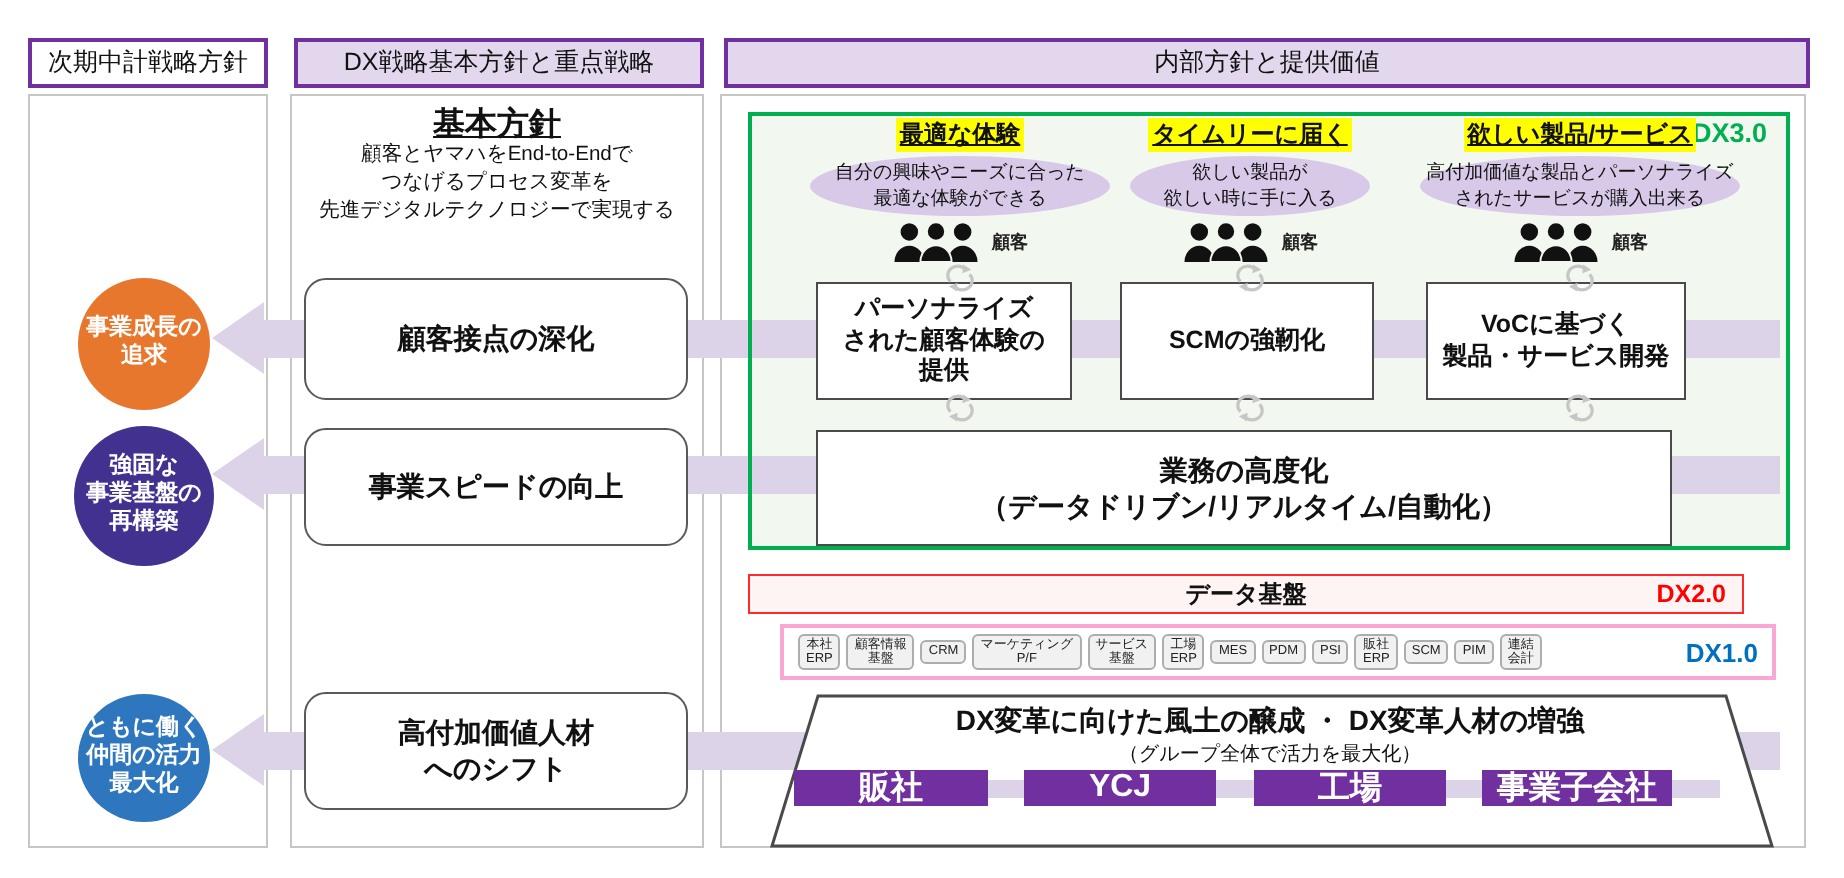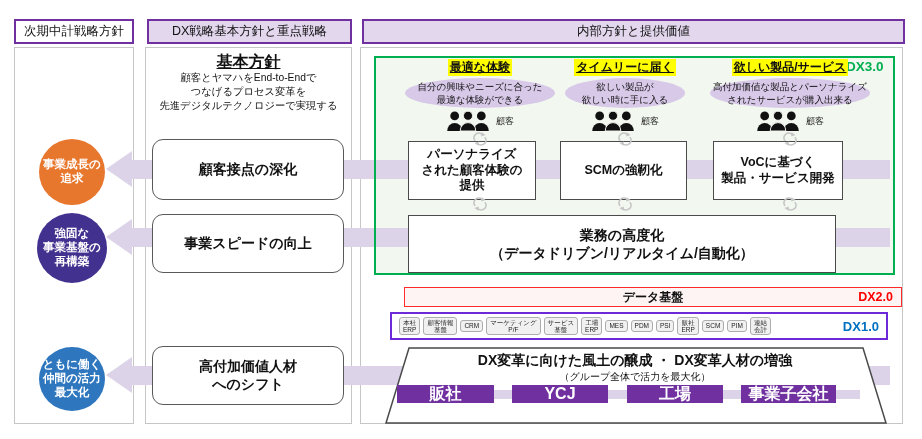--- a/index.html
+++ b/index.html
@@ -55,46 +55,46 @@
   .headline-wrap { position:absolute; top:59px; display:flex; justify-content:center; z-index:3; }
   .hw1 { left:400px; width:160px; } .hw2 { left:555px; width:140px; } .hw3 { left:710px; width:160px; }
   .headline { background:#FFFF00; padding:0 2px; font-size:12px; font-weight:bold; color:#111;
               text-decoration:underline; white-space:nowrap; }
   .ellipse { position:absolute; top:78px; height:30px; border-radius:50%; background:#D8C9E9; z-index:2; }
   .el1 { left:405px; width:150px; } .el2 { left:565px; width:120px; } .el3 { left:710px; width:160px; }
   .col-desc { position:absolute; top:80px; font-size:9.5px; line-height:1.4; text-align:center; color:#111;
               white-space:pre-line; z-index:3; }
   .cd1 { left:395px; width:170px; } .cd2 { left:555px; width:140px; } .cd3 { left:700px; width:180px; }
   .actor-row { position:absolute; top:111px; width:90px; display:flex; align-items:center;
-               justify-content:center; gap:6px; z-index:3; }
+               justify-content:center; gap:6px; z-index:3;font-weight:bold; }
   .ar1 { left:435px; } .ar2 { left:580px; } .ar3 { left:745px; }
   .actor-label { font-size:9px; color:#222; }
   .sync { position:absolute; width:16px; height:16px; z-index:4; }
   .sy1a { left:472px; top:131px; } .sy2a { left:617px; top:131px; } .sy3a { left:782px; top:131px; }
   .sy1b { left:472px; top:196px; } .sy2b { left:617px; top:196px; } .sy3b { left:782px; top:196px; }
   .initiative { position:absolute; top:141px; height:59px; background:#fff; border:1.5px solid #4a4a4a;
                 display:flex; align-items:center; justify-content:center; text-align:center;
                 font-size:12.5px; font-weight:bold; color:#111; white-space:pre-line; line-height:1.25; z-index:3; }
   .i1 { left:408px; width:128px; } .i2 { left:560px; width:127px; } .i3 { left:713px; width:130px; }
   .operations { position:absolute; left:408px; top:215px; width:428px; height:58px; background:#fff;
                 border:1.5px solid #4a4a4a; display:flex; align-items:center; justify-content:center;
                 text-align:center; font-size:14px; font-weight:bold; color:#111; white-space:pre-line;
                 line-height:1.3; z-index:3; }
 
   
-  .dx2 { position:absolute; left:404px; top:287px; width:498px; height:20px; background:#FDF4F3;
+  .dx2 { position:absolute; left:374px; top:287px; width:498px; height:20px; background:#FDF4F3;
          border:1.5px solid #FF2B2B; z-index:3; }
   .dx2-title { position:absolute; left:0; top:0; width:100%; height:100%; display:flex; align-items:center;
                justify-content:center; font-size:12px; font-weight:bold; color:#111; }
   .dx2-tag { position:absolute; right:8px; top:0; height:100%; display:flex; align-items:center;
              font-size:12.5px; font-weight:bold; color:#FF0000; }
 
   
   .dx1 { position:absolute; left:390px; top:312px; width:498px; height:28px; background:#fff;
-         border:2px solid #6d28d9; display:flex; align-items:center; gap:3px; padding:0 7px; z-index:3; }
+         border:2px solid #f9a8d4; display:flex; align-items:center; gap:3px; padding:0 7px; z-index:3; }
   .sys { background:#F1F1F1; border:1px solid #ADADAD; border-radius:3px; font-size:6.5px; line-height:1.1;
          color:#222; text-align:center; white-space:pre-line; padding:1px 3px; flex:0 0 auto; }
   .dx1-tag { margin-left:auto; font-size:13px; font-weight:bold; color:#0070C0; }
 
   
   .trap-svg { position:absolute; left:370px; top:347px; z-index:2; }
   .found-title { position:absolute; left:390px; top:352px; width:490px; text-align:center; font-size:14px;
                  font-weight:bold; color:#111; z-index:3; }
   .found-sub { position:absolute; left:390px; top:370px; width:490px; text-align:center; font-size:10px;
                color:#111; z-index:3; }

